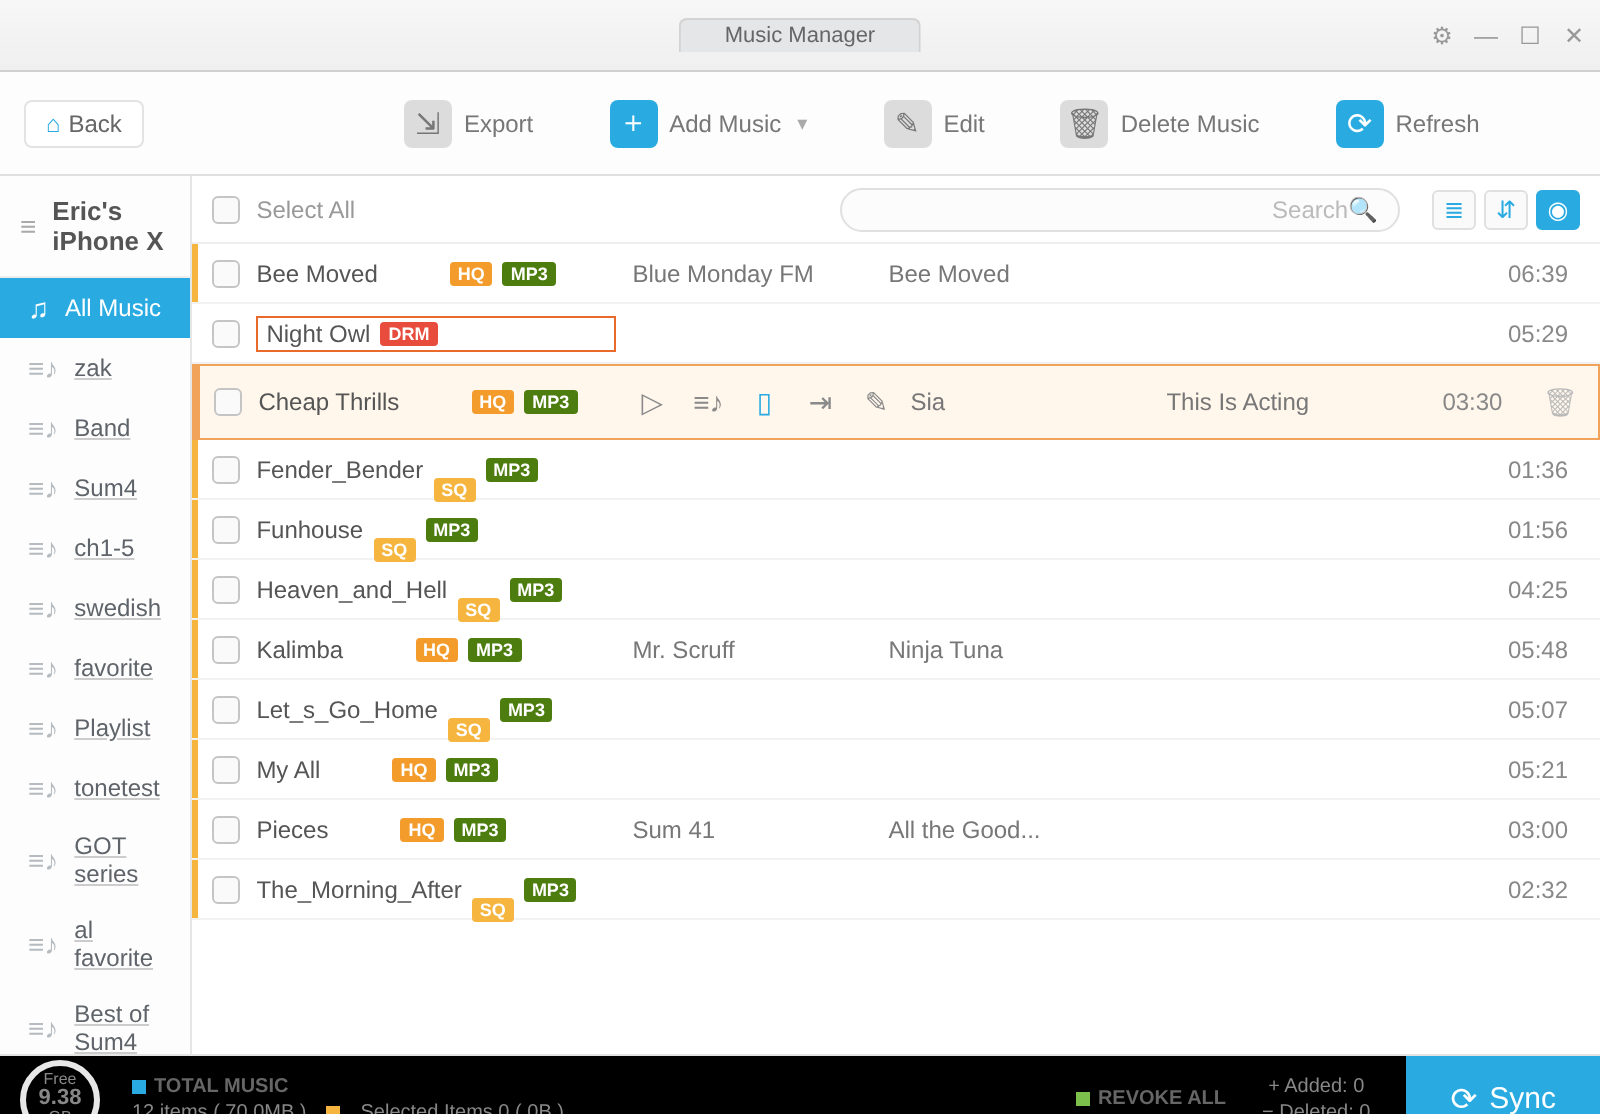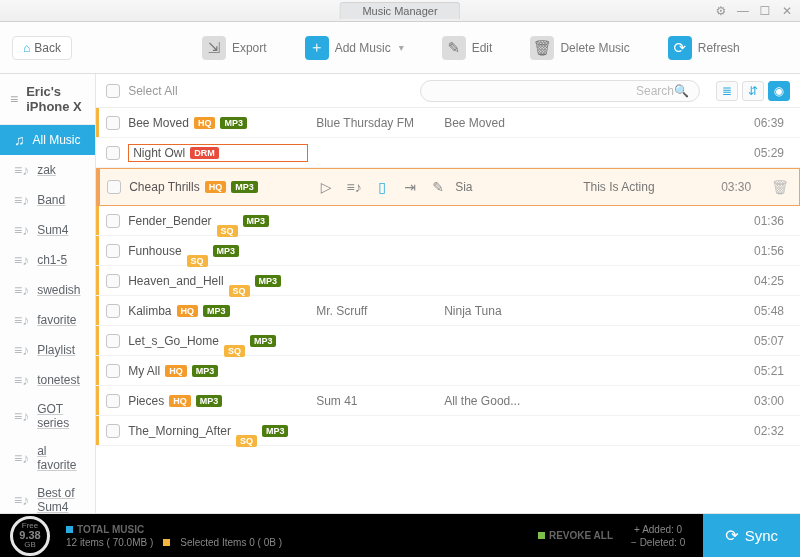--- a/index.html
+++ b/index.html
@@ -1,18 +1,18 @@
 <!DOCTYPE html>
 <html><head>
 <meta charset="utf-8">
 <style>
 * { margin: 0; padding: 0; box-sizing: border-box; font-family: -apple-system, "Segoe UI", Arial, sans-serif; }
 body { width: 800px; height: 557px; background: #fcfcfc; overflow: hidden; font-size: 12px; color: #555; }
 
-.titlebar { height: 22px; background: linear-gradient(#f7f7f7,#efefef); border-bottom: 1px solid #d0d0d0; display:flex; align-items:center; position:relative;}
+.titlebar { height: 36px; background: linear-gradient(#f7f7f7,#efefef); border-bottom: 1px solid #d0d0d0; display:flex; align-items:center; position:relative;}
 .titlebar .tab { position:absolute; left:50%; transform:translateX(-50%); background:#e4e6e7; padding:2px 22px; border-radius:4px 4px 0 0; font-size:11px; color:#666; border:1px solid #d3d3d3; border-bottom:none; }
 .winbtns { position:absolute; right:6px; display:flex; gap:8px; align-items:center;}
 .winbtns span { width:14px; height:14px; display:inline-flex; align-items:center; justify-content:center; color:#999; font-size:12px;}
 .gear { font-size:13px; color:#9aa; }
 
 .toolbar { height: 52px; border-bottom:1px solid #e0e0e0; display:flex; align-items:center; padding:0 12px; background:#fdfdfd;}
 .back { display:flex; align-items:center; gap:4px; border:1px solid #e3e3e3; padding:4px 10px; border-radius:4px; background:#fff; font-size:12px; color:#666;}
 .back .ico { color:#29abe2; font-weight:bold; }
 .tbtns { display:flex; gap:38px; margin-left:130px;}
 .tbtn { display:flex; align-items:center; gap:6px; font-size:12px; color:#777; }
@@ -45,21 +45,21 @@
 
 .rows { flex:1; overflow-y:auto;}
 .row { display:flex; align-items:center; height:30px; padding:0 10px; border-bottom:1px solid #f2f2f2; gap:8px; position:relative;}
 .row .mark { width:3px; height:100%; background:transparent; position:absolute; left:0; top:0;}
 .row.marked .mark { background:#f5b53f;}
 .row .title { flex:0 0 180px; display:flex; align-items:center; gap:5px; color:#555;}
 .row .artist { flex:0 0 120px; color:#777;}
 .row .album { flex:0 0 130px; color:#777;}
 .row .dur { margin-left:auto; color:#888; padding-right:6px;}
 .badge { font-size:9px; font-weight:bold; padding:1px 4px; border-radius:2px; color:#fff;}
-.hq { background:#f39c2c;} .sq-b { background:#f5b53f;margin-top:20px;} .mp3 { background:#4d7c0f;} .drm { background:#e74c3c;}
+.hq { background:#f39c2c;margin-left:31px;} .sq-b { background:#f5b53f;margin-top:20px;} .mp3 { background:#4d7c0f;} .drm { background:#e74c3c;}
 .row.boxed .title { border:1px solid #e96a2b; padding:1px 4px; }
 .row.hover { background:#fff6ec; border:1px solid #f1a25b; height:38px;}
 .row.hover .mark{ background:#f1a25b;}
 .ractions { display:flex; gap:10px; color:#8a8a8a; align-items:center; font-size:14px;}
 .ractions .a { width:18px; height:18px; display:flex; align-items:center; justify-content:center;}
 .ractions .a.phone { color:#29abe2;}
 .trash { color:#bbb; font-size:14px; margin-left:6px;}
 
 .footer { height:44px; border-top:1px solid #e4e4e4; background:#000000; display:flex; align-items:center; padding:0 10px; gap:16px; position:relative;}
 .ring { width:40px; height:40px; border-radius:50%; border:3px solid #e7e7e7; display:flex; flex-direction:column; align-items:center; justify-content:center; font-size:8px; color:#888; line-height:1;}
@@ -191,21 +191,21 @@
     </div>
     <div class="rows" id="rows">
         <div class="row marked">
           <span class="mark"></span>
           <span class="chk"></span>
           <div class="title">
             <span>Bee Moved</span>
             <span class="badge hq">HQ</span>
             <span class="badge mp3">MP3</span>
           </div>
-          <div class="artist">Blue Thursday FM</div>
+          <div class="artist">Blue Monday FM</div>
           <div class="album">Bee Moved</div>
           <div class="dur">06:39</div>
         </div>
         <div class="row boxed">
           <span class="mark"></span>
           <span class="chk"></span>
           <div class="title">
             <span>Night Owl</span>
             <span class="badge drm">DRM</span>
           </div>

